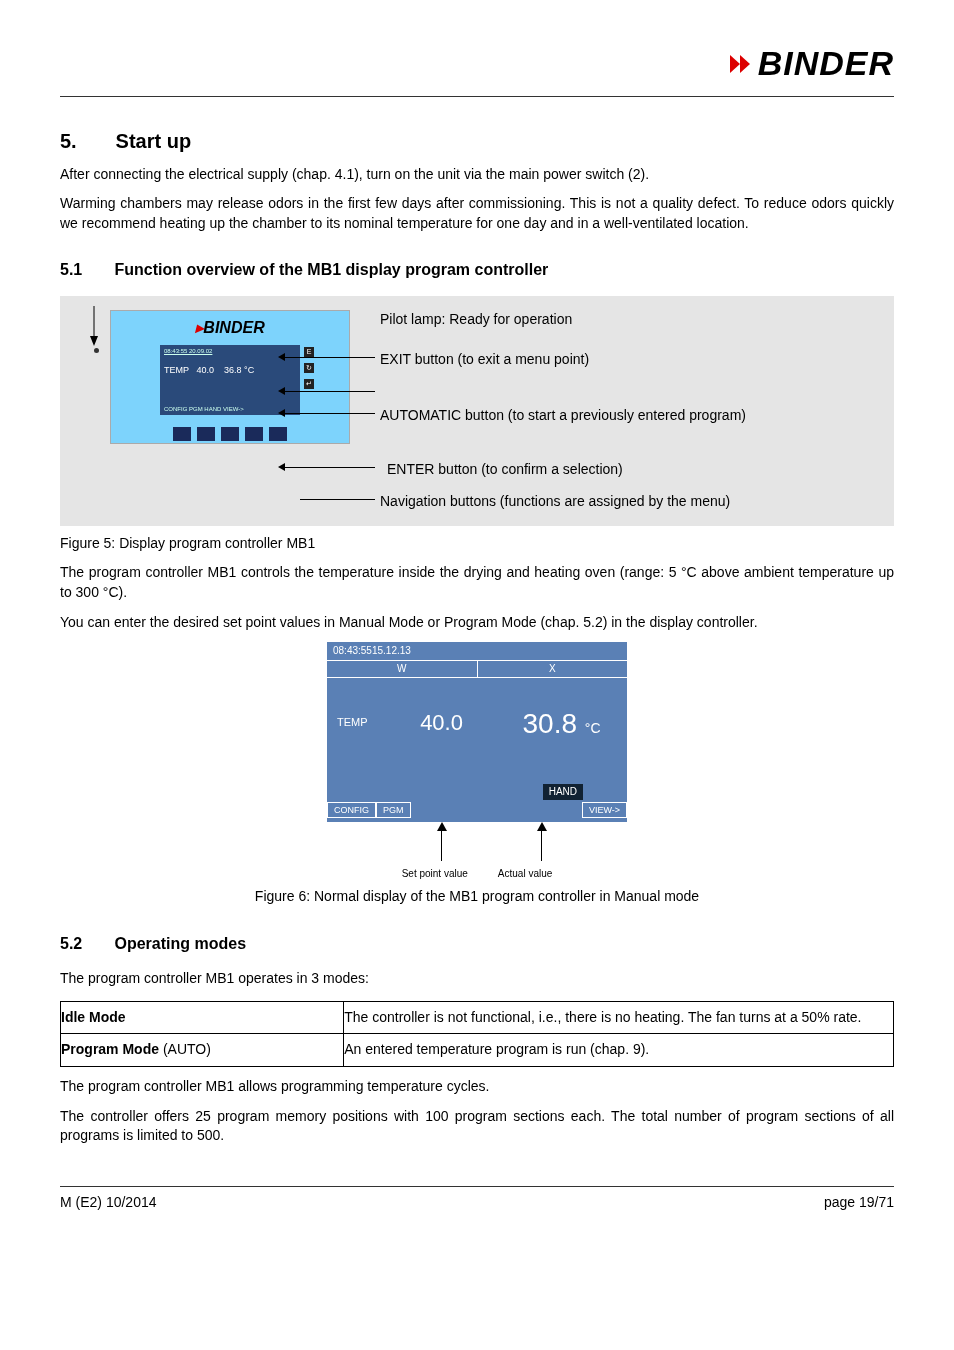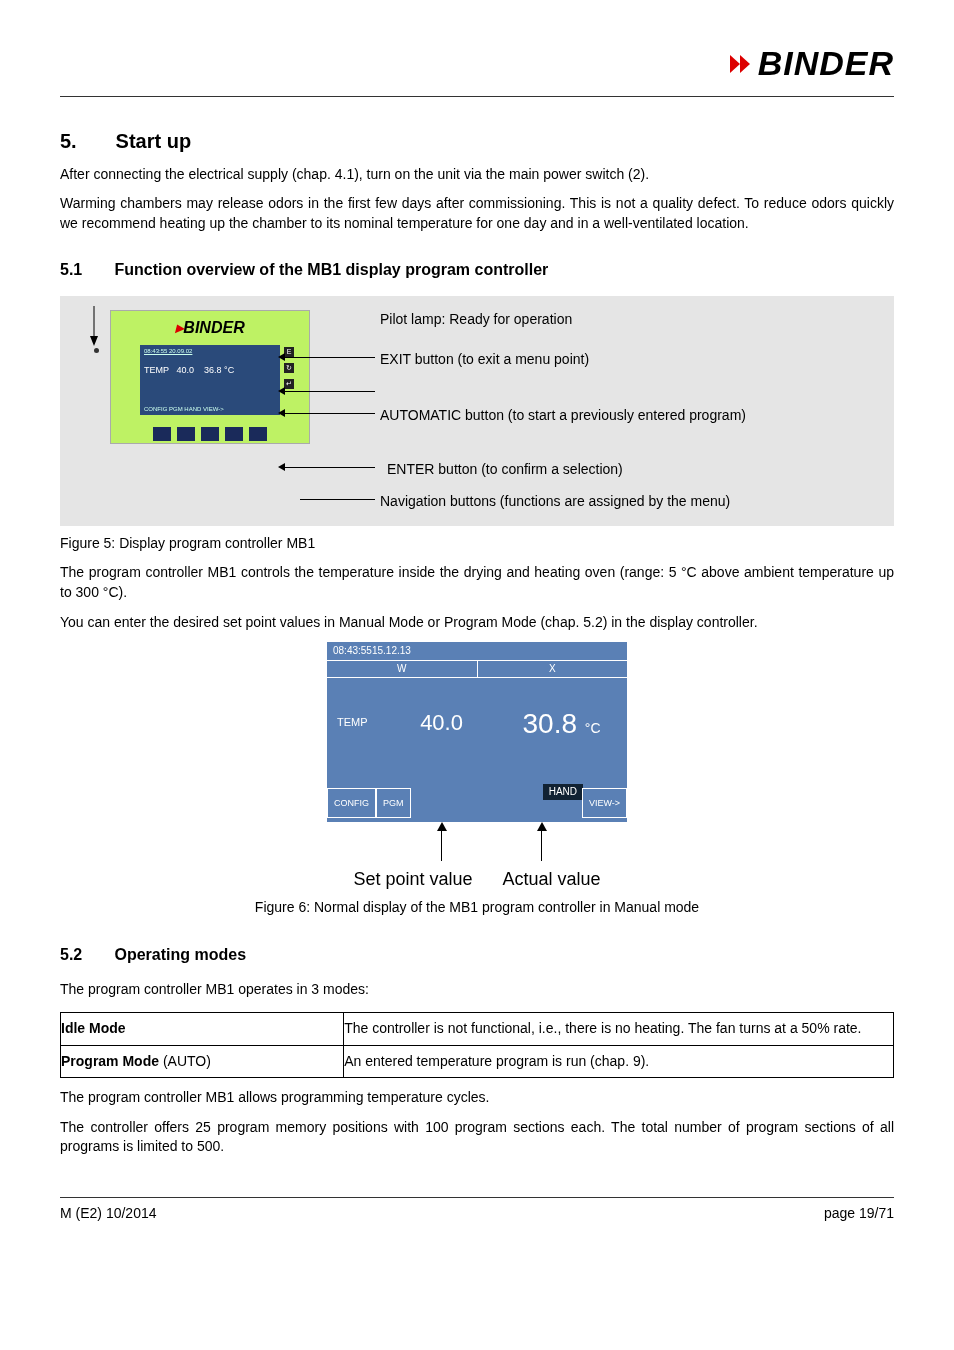--- a/index.html
+++ b/index.html
@@ -53,22 +53,22 @@
     background: #e5e5e5;
     padding: 14px 14px 14px 14px;
     position: relative;
     margin-top: 10px;
     width: 100%;
     height: 230px;
   }
   .devicepanel {
     position: absolute;
     left: 50px; top: 14px;
-    width: 200px;
-    background: #bef264;
+    width: 240px;
+    background: #7dd3fc;
     border: 1px solid #aaa;
     text-align: center;
     padding: 6px 0 2px 0;
   }
   .devicepanel .mini-logo { font-size: 16px; font-weight: bold; font-style: italic; }
   .devicepanel .screen {
     margin: 6px auto 0 auto;
     width: 140px; height: 70px;
     background: #2a4a7a;
     color: #cfe;
@@ -140,33 +140,33 @@
   .ctrl-screen .body {
     display:flex; align-items:center; height:90px;
   }
   .ctrl-screen .body .lab { width:60px; font-size:11px; padding-left:10px;}
   .ctrl-screen .body .sp { flex:1; font-size:22px; text-align:center;}
   .ctrl-screen .body .ac { flex:1.2; font-size:28px; text-align:center;}
   .ctrl-screen .ftr {
     position:absolute; bottom:4px; left:0; right:0;
     display:flex; font-size:9px;
   }
-  .ctrl-screen .ftr span{ border:1px solid #fff; padding:8px 6px;}
+  .ctrl-screen .ftr span{ border:1px solid #fff; padding:1px 6px;}
   .ctrl-screen .ftr .gap{ flex:1; border:none;}
   .ctrl-screen .hand { position:absolute; right:44px; bottom:22px; font-size:10px;
     background:#123; padding:1px 6px;}
   .arrow-up {
     width:0;height:0;border-left:5px solid transparent;border-right:5px solid transparent;
     border-bottom:9px solid #000;
   }
   .arrow-col { width:1px; height:30px; background:#000;}
   .pointer-row { display:flex; width:300px; }
   .pointer-row .p1{ margin-left:110px;}
   .pointer-row .p2{ margin-left:90px;}
-  .lbls6 { display:flex; gap:30px; font-size:18px; margin-top:6px;}
+  .lbls6 { display:flex; gap:30px; font-size:10px; margin-top:6px;}
   .fig6-caption { font-size:14px; margin-top:6px; text-align:center;}
 
   table.modes {
     width:100%;
     border-collapse: collapse;
     margin-top: 12px;
   }
   table.modes td {
     border:1px solid #000;
     padding:6px 0;

